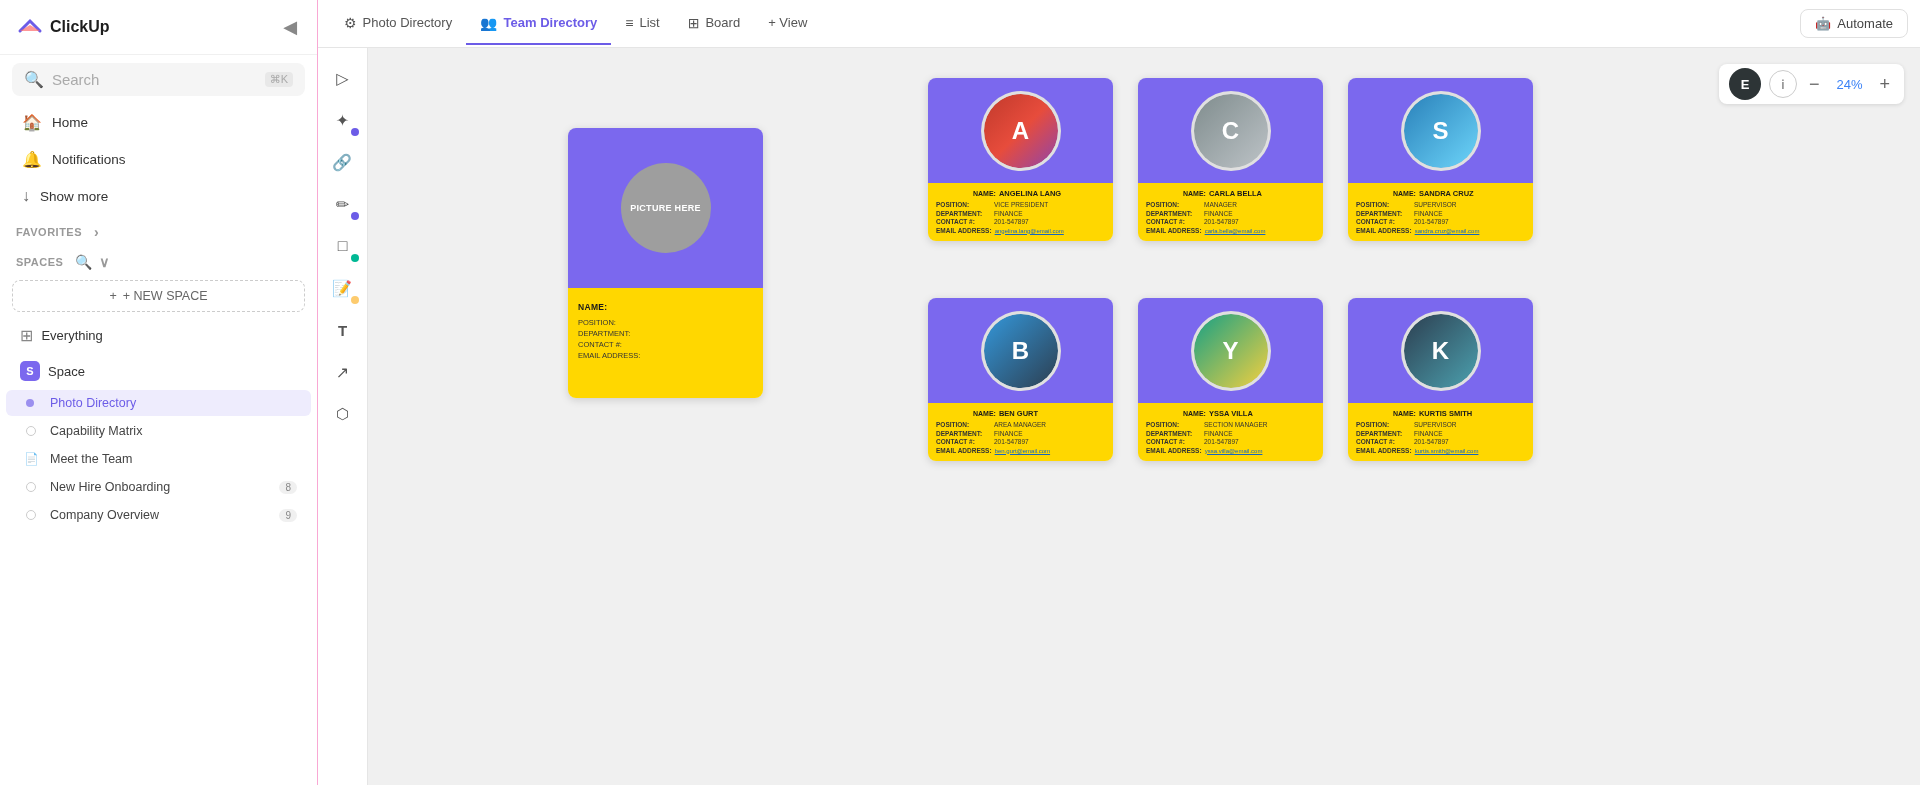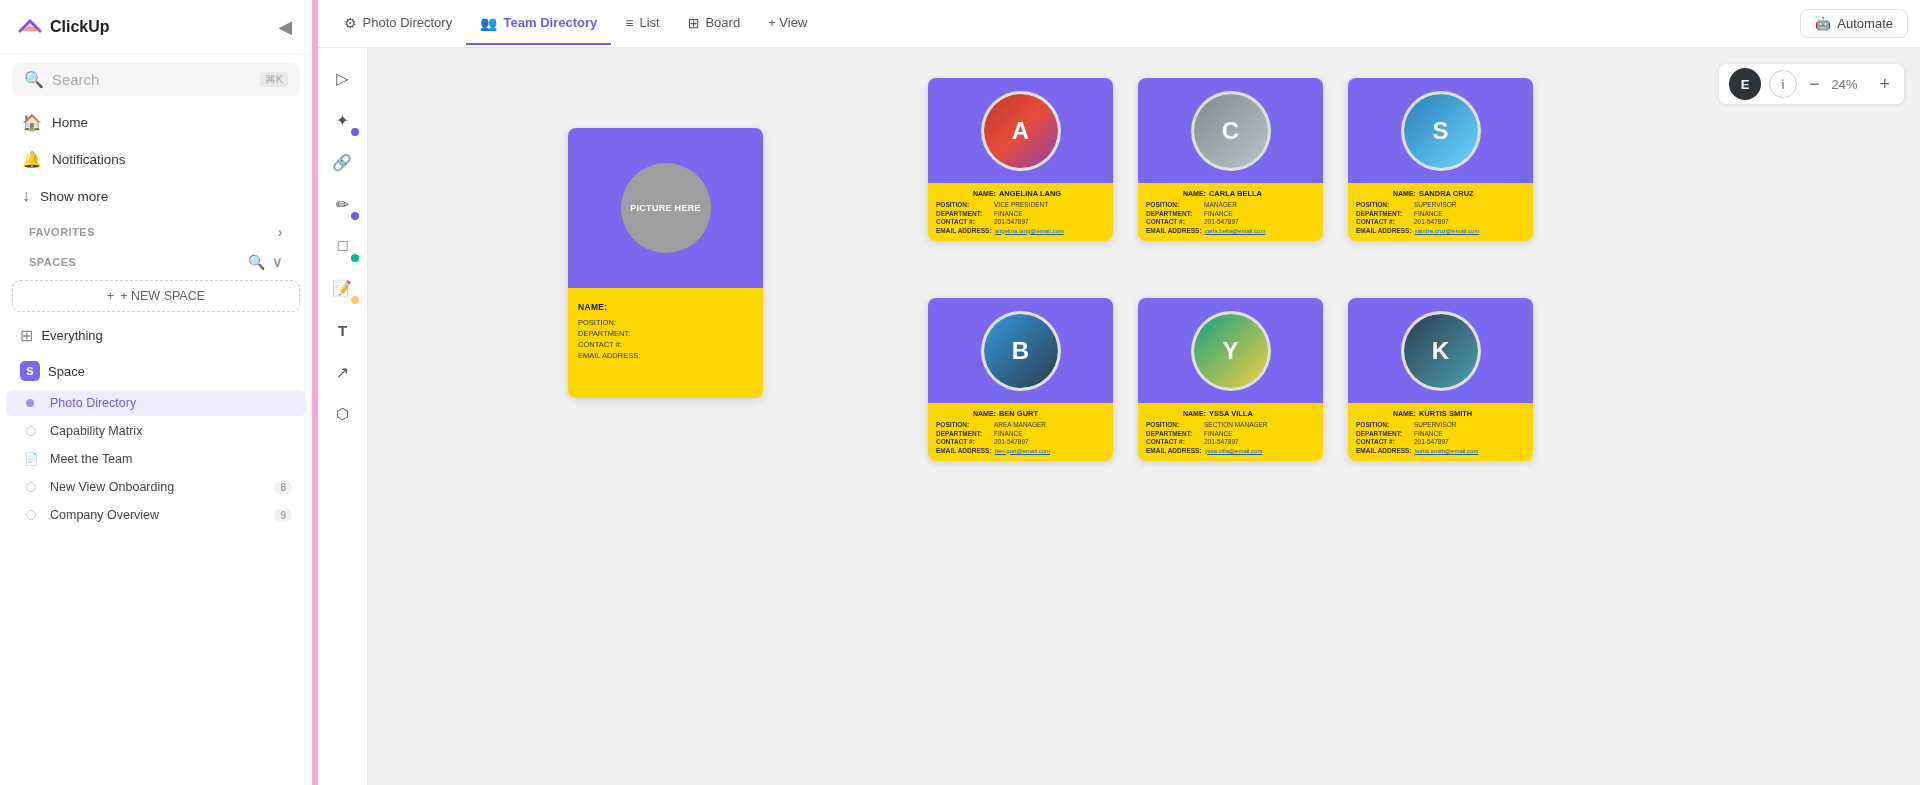--- a/index.html
+++ b/index.html
@@ -3,21 +3,21 @@
   <meta charset="utf-8">
   <style>
     * { box-sizing: border-box; margin: 0; padding: 0; }
     body { font-family: -apple-system, BlinkMacSystemFont, 'Segoe UI', sans-serif; display: flex; height: 785px; overflow: hidden; background: #fff; }
 
     
     #sidebar {
       width: 318px;
       min-width: 318px;
       background: #fff;
-      border-right: 6px solid #f9a8d4;
+      border-right: 1px solid #f9a8d4;
       display: flex;
       flex-direction: column;
       height: 785px;
       overflow-y: auto;
     }
     #sidebar-header {
       display: flex;
       align-items: center;
       justify-content: space-between;
       padding: 12px 16px;
@@ -77,24 +77,23 @@
       color: #333;
       border-radius: 6px;
       margin: 1px 6px;
     }
     .nav-icon { font-size: 16px; color: #666; }
     .section-label {
       font-size: 11px;
       font-weight: 600;
       color: #999;
       letter-spacing: 0.5px;
-      padding: 10px 29px 4px;
-      display: flex;
-      align-items: center;
-      justify-content: space-between;
+      padding: 10px 16px 4px;
+      display: flex;
+      align-items: center;
       gap: 12px;
     }
     .section-label .section-actions {
       display: flex;
       gap: 6px;
     }
     .section-actions span { cursor: pointer; color: #999; font-size: 14px; }
     .new-space-btn {
       display: flex;
       align-items: center;
@@ -274,21 +273,21 @@
       border: 1.5px solid #ccc;
       border-radius: 50%;
       display: flex; align-items: center; justify-content: center;
       font-size: 13px; color: #666; cursor: pointer;
     }
     .zoom-minus, .zoom-plus {
       font-size: 18px; color: #666; cursor: pointer; padding: 2px 4px;
       background: none; border: none;
     }
     .zoom-level {
-      font-size: 13px; color: #737373; min-width: 36px; text-align: left;
+      font-size: 13px; color: #3b82f6; min-width: 36px; text-align: center;
     }
 
     
     .card-template {
       position: absolute;
       left: 200px;
       top: 80px;
       width: 195px;
       border-radius: 8px;
       overflow: hidden;
@@ -472,21 +471,21 @@
 
   <div class="nav-subitem inactive">
     <span style="margin-left:8px;">Capability Matrix</span>
   </div>
 
   <div class="nav-subitem doc">
     <span style="margin-left:8px;">Meet the Team</span>
   </div>
 
   <div class="nav-subitem inactive">
-    <span style="margin-left:8px;">New View Onboarding</span>
+    <span style="margin-left:8px;">New Hire Onboarding</span>
     <span class="badge-count">8</span>
   </div>
 
   <div class="nav-subitem inactive">
     <span style="margin-left:8px;">Company Overview</span>
     <span class="badge-count">9</span>
   </div>
 </div>
 
 <div id="main">

